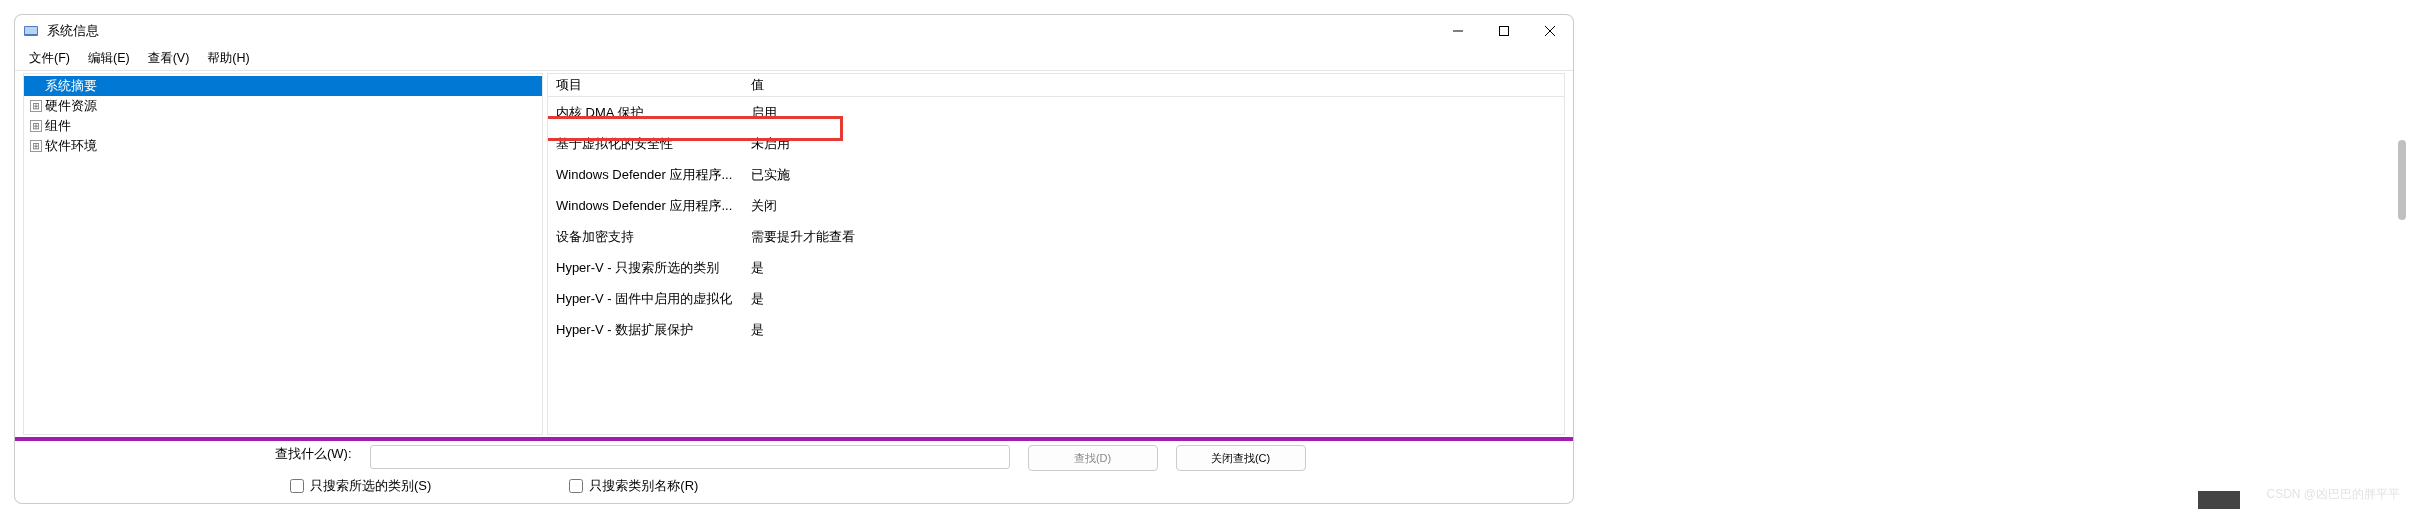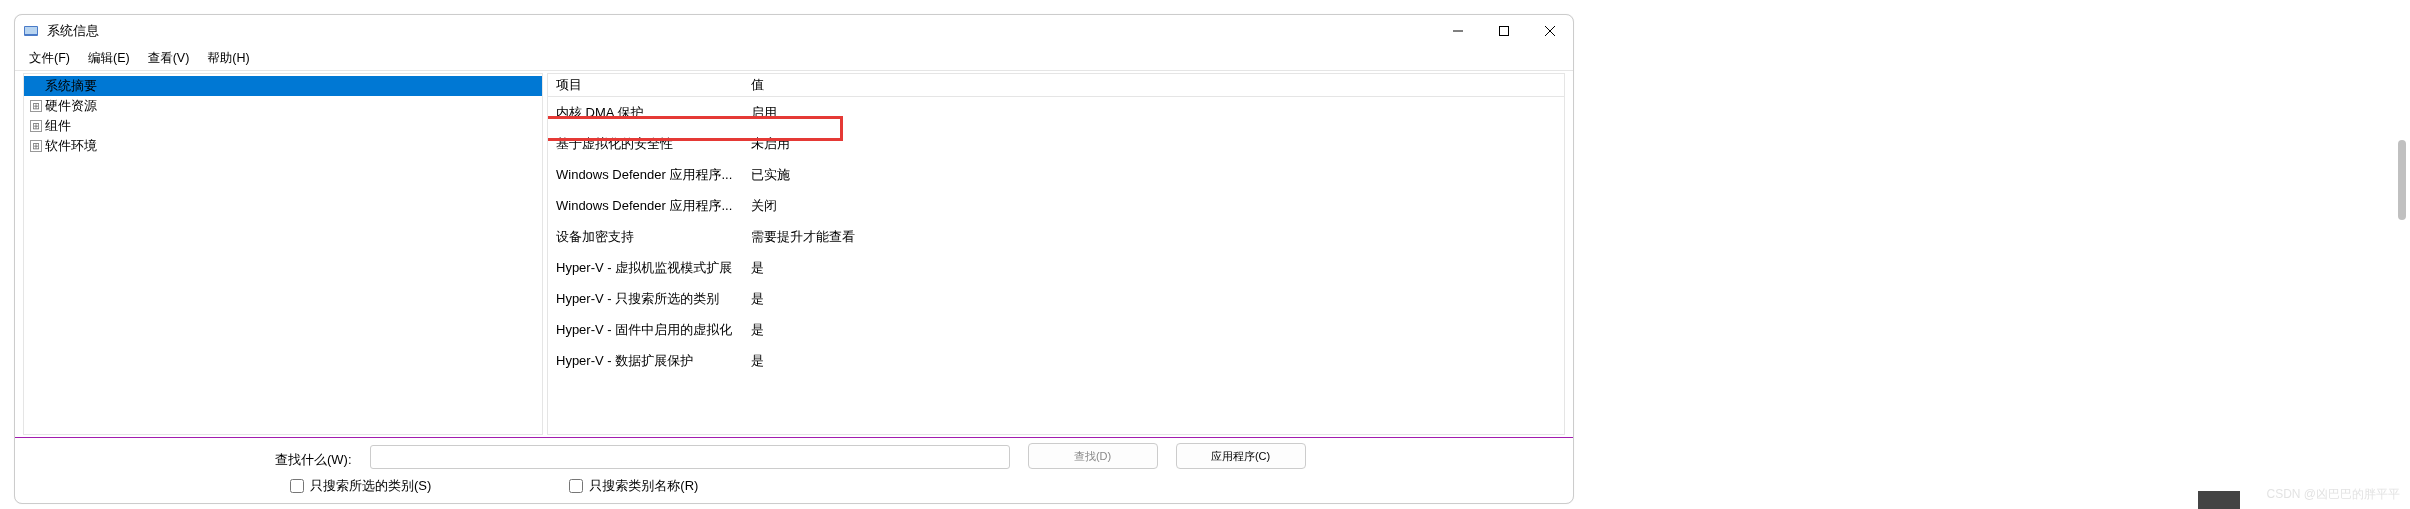--- a/index.html
+++ b/index.html
@@ -9,30 +9,30 @@
 .titlebar .app-icon { width: 16px; height: 16px; margin-right: 8px; display: inline-flex; }
 .titlebar .title { font-size: 13px; color: #000; }
 .win-controls { position: absolute; right: 0; top: 0; display: flex; }
 .win-btn { width: 46px; height: 32px; display: flex; align-items: center; justify-content: center; font-size: 10px; color: #000; }
 .win-btn svg { width: 10px; height: 10px; }
 .menubar { height: 24px; display: flex; align-items: center; padding: 0 6px; border-bottom: 1px solid #e5e5e5; gap: 2px; }
 .menu-item { font-size: 12.5px; padding: 2px 8px; color: #000; }
 .content { flex: 1; display: flex; border-top: none; min-height: 0; }
 .tree-panel { width: 520px; border: 1px solid #e5e5e5; margin: 2px 2px 2px 8px; overflow: auto; padding: 2px 0; }
 .tree-item { display: flex; align-items: center; font-size: 13px; padding: 1px 6px; line-height: 18px; }
-.tree-item.selected { background: #0078d4; color: #000000; }
+.tree-item.selected { background: #0078d4; color: #ffffff; }
 .expander { width: 12px; height: 12px; margin-right: 3px; display: inline-flex; align-items: center; justify-content: center; font-size: 9px; color: #666; border: 1px solid #999; line-height: 1; }
 .expander.none { visibility: hidden; border: none; }
 .detail-panel { flex: 1; border: 1px solid #e5e5e5; margin: 2px 8px 2px 2px; overflow: auto; position: relative; }
 .detail-table { width: 100%; font-size: 13px; border-collapse: collapse; }
 .detail-table th { text-align: left; font-weight: normal; padding: 2px 8px; border-bottom: 1px solid #e5e5e5; color: #000; }
 .detail-table td { padding: 6px 8px; line-height: 19px; white-space: nowrap; }
 .col-item { width: 195px; }
 .highlight-box { position: absolute; border: 3px solid #e53935; pointer-events: none; }
-.search-bar { height: 36px; border-top: 1px solid #a21caf; display: flex; align-items: flex-end; padding: 4px 10px; gap: 18px; }
+.search-bar { height: 36px; border-top: 4px solid #a21caf; display: flex; align-items: flex-start; padding: 4px 10px; gap: 18px; }
 .search-label { font-size: 13px; margin-left: 250px; }
 .search-input { flex: 1; height: 24px; border: 1px solid #ccc; border-radius: 3px; padding: 0 6px; font-size: 13px; max-width: 640px; }
 .btn { height: 26px; padding: 0 22px; border: 1px solid #ccc; border-radius: 4px; background: #fdfdfd; font-size: 11px; min-width: 130px; }
 .btn.disabled { color: #888; }
 .options-bar { height: 30px; display: flex; align-items: center; padding: 2px 10px 6px; gap: 8px; }
 .checkbox-wrap { display: flex; align-items: center; font-size: 13px; margin-left: 265px; }
 .checkbox-wrap.second { margin-left: 130px; }
 .checkbox-wrap input { margin-right: 6px; width: 14px; height: 14px; }
 .scrollbar-v { position: absolute; right: 0; top: 50px; width: 16px; height: 200px; }
 .sb-track { width: 8px; height: 80px; background: #c0c0c0; border-radius: 4px; margin: 0 auto; margin-top: 90px; }
@@ -121,24 +121,20 @@
             </tr>
             <tr>
               <td class="col-item">Windows Defender 应用程序...</td>
               <td>关闭</td>
             </tr>
             <tr>
               <td class="col-item">设备加密支持</td>
               <td>需要提升才能查看</td>
             </tr>
             <tr>
-              <td class="col-item">Hyper-V - 虚拟机监视模式扩展</td>
-              <td>是</td>
-            </tr>
-            <tr>
               <td class="col-item">Hyper-V - 只搜索所选的类别</td>
               <td>是</td>
             </tr>
             <tr>
               <td class="col-item">Hyper-V - 固件中启用的虚拟化</td>
               <td>是</td>
             </tr>
             <tr>
               <td class="col-item">Hyper-V - 数据扩展保护</td>
               <td>是</td>
@@ -146,21 +142,21 @@
           </tbody>
       </table>
       <div class="highlight-box" id="highlight-box" style="left: -5px; top: 42px; width: 300px; height: 25px;"></div>
     </div>
   </div>
 
   <div class="search-bar">
     <span class="search-label">查找什么(W):</span>
     <input class="search-input" type="text" placeholder="" style="">
     <button class="btn disabled">查找(D)</button>
-    <button class="btn">应用程序(C)</button>
+    <button class="btn">关闭查找(C)</button>
   </div>
 
   <div class="options-bar">
     <label class="checkbox-wrap">
       <input type="checkbox" style="">
       <span>只搜索所选的类别(S)</span>
     </label>
     <label class="checkbox-wrap second">
       <input type="checkbox" style="">
       <span>只搜索类别名称(R)</span>

